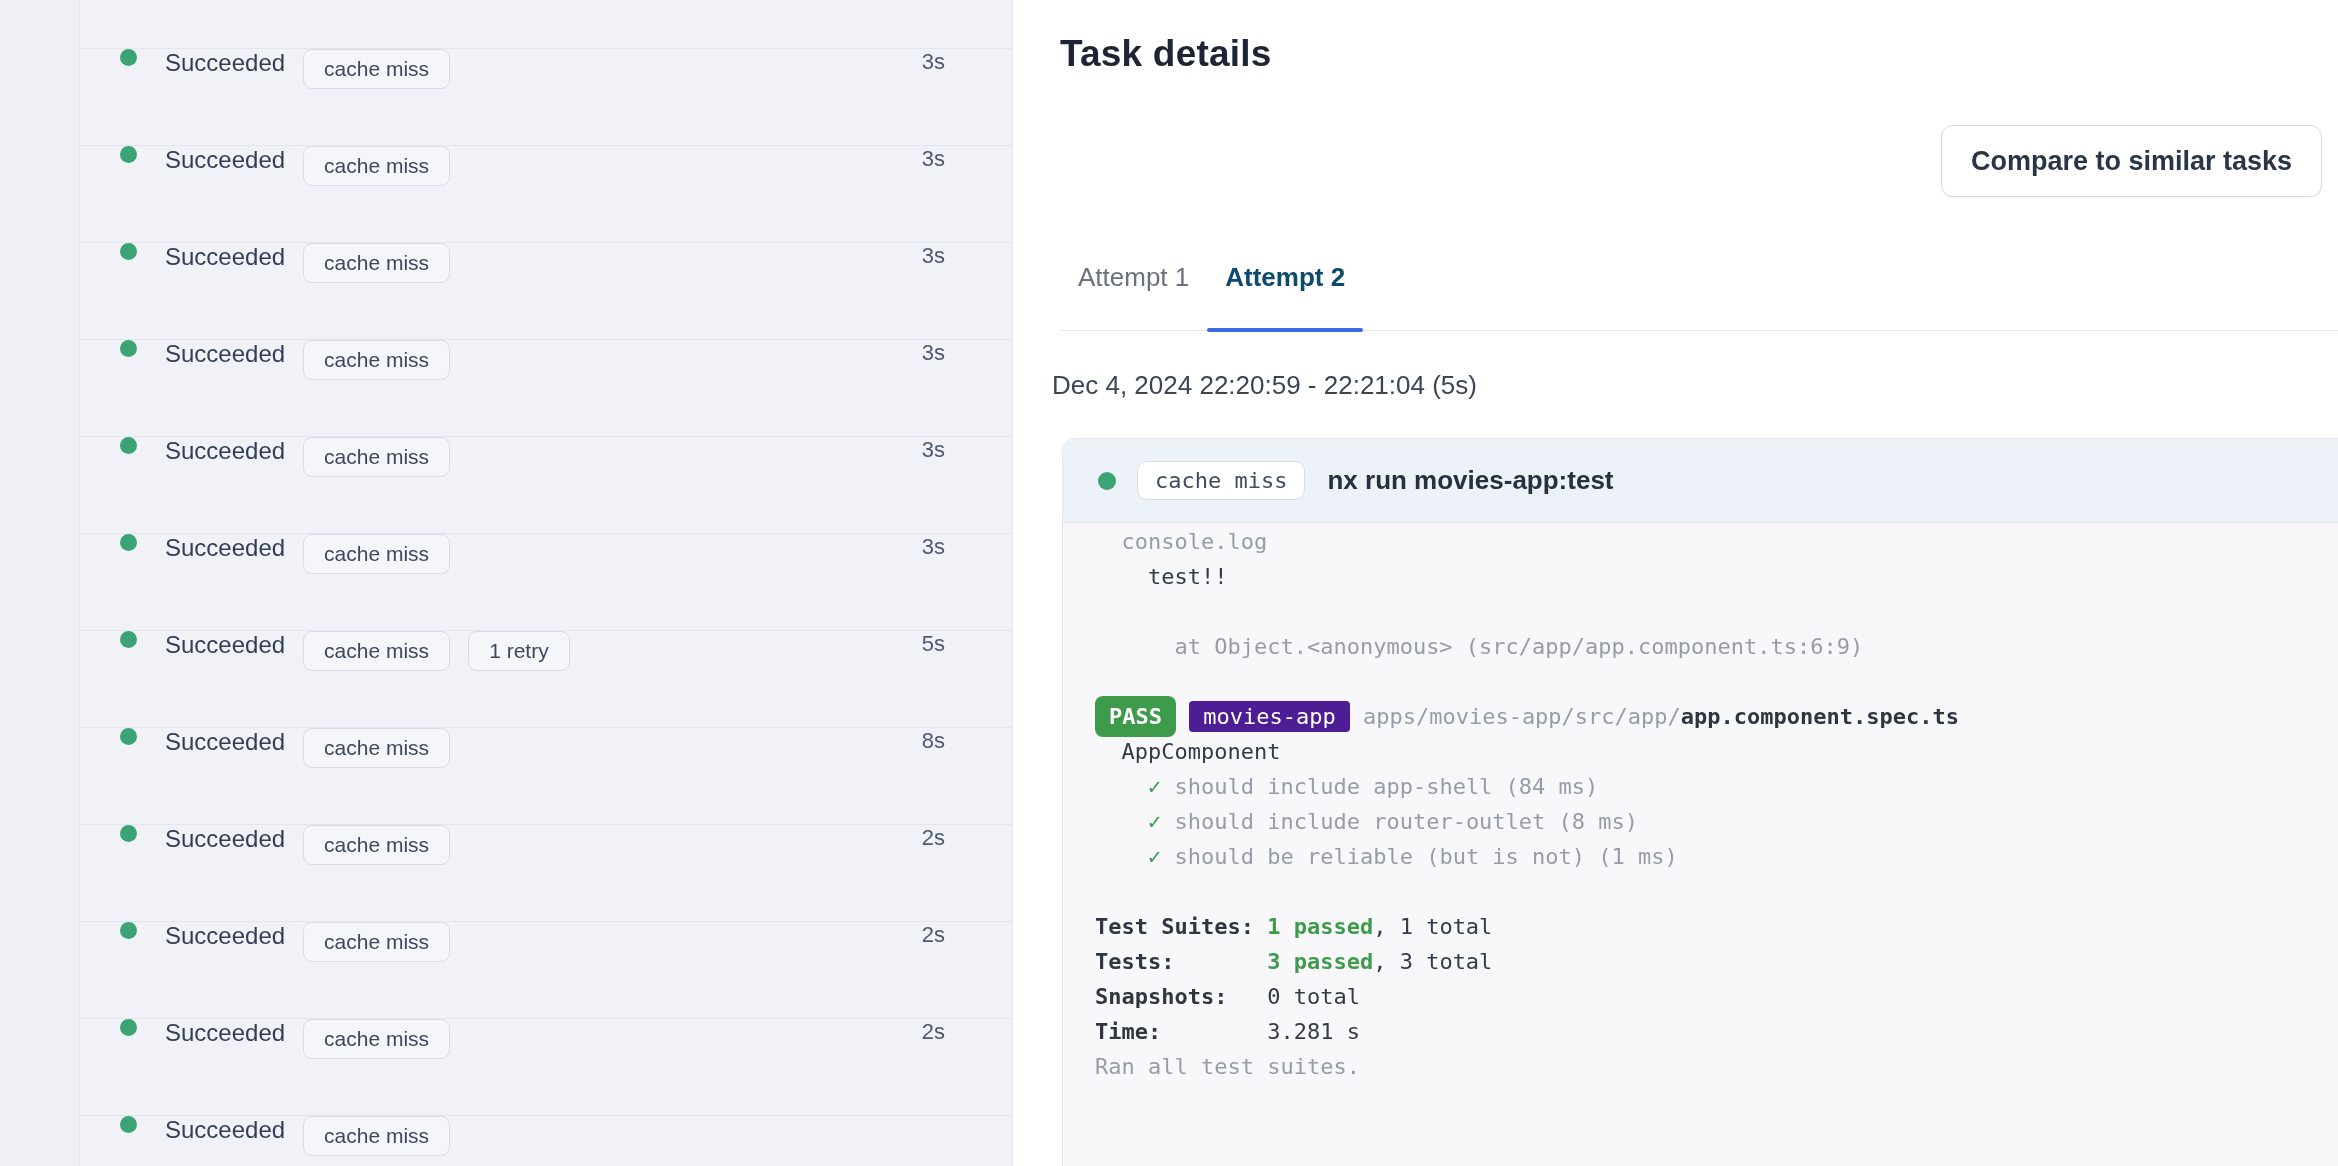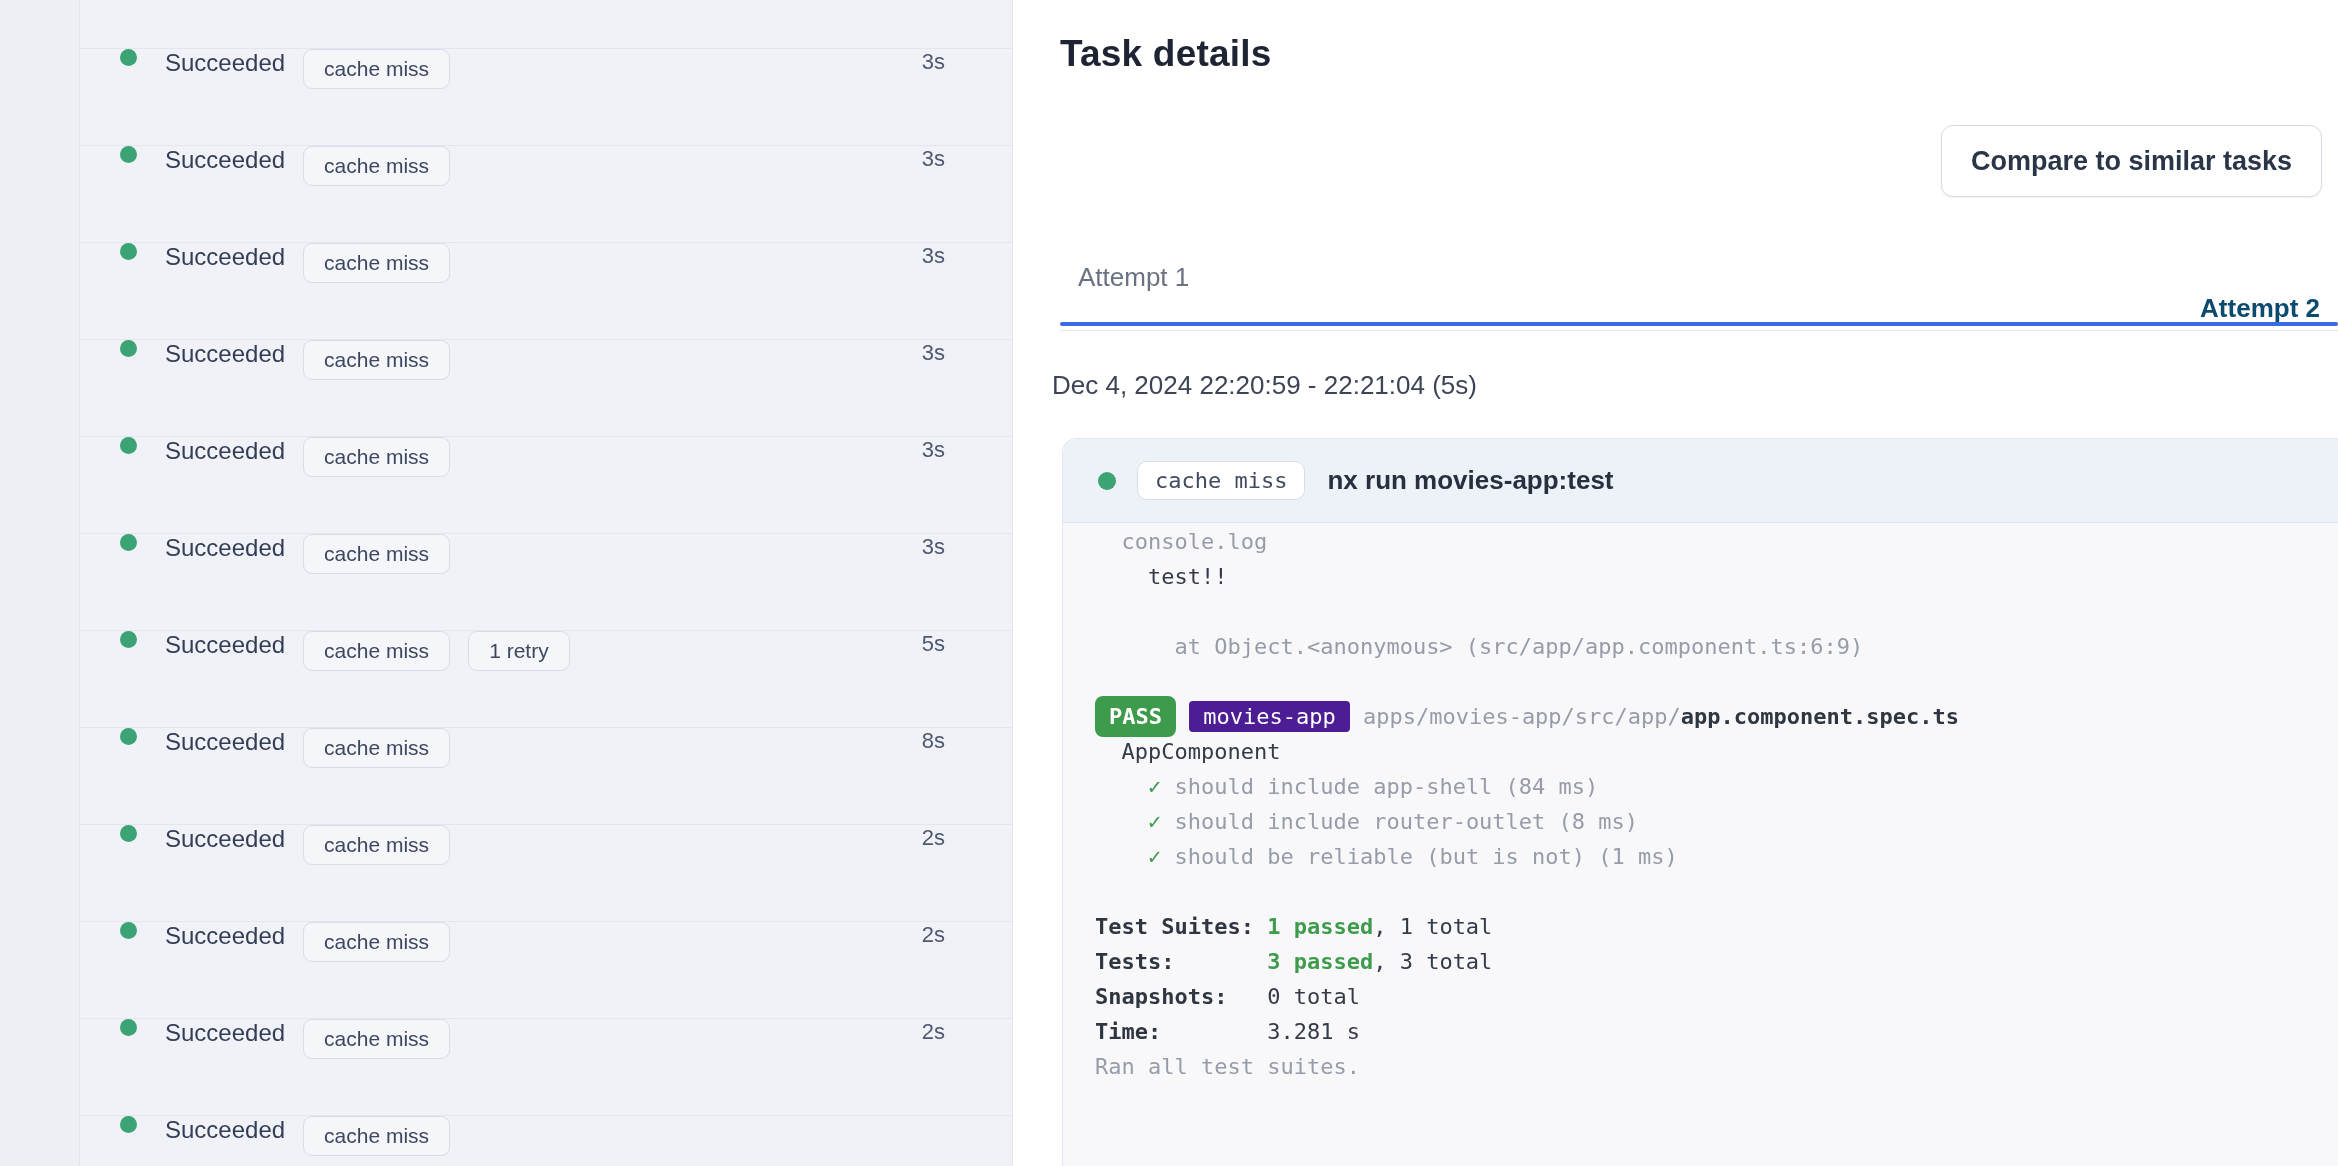--- a/index.html
+++ b/index.html
@@ -38,21 +38,21 @@
   .compare-btn{
     position:absolute;left:928px;top:125px;height:72px;padding:0 29px;
     border-radius:12px;border:1px solid #d7dae2;background:#ffffff;
     font-family:"Liberation Sans",sans-serif;
     font-size:27px;font-weight:600;color:#2b3548;
     display:flex;align-items:center;box-shadow:0 1px 2px rgba(16,24,40,.06);
     cursor:pointer;white-space:nowrap;
   }
   .tabs-bar{
     position:absolute;left:47px;right:0;top:262px;height:68px;
-    border-bottom:1px solid #e6e8ef;display:flex;flex-direction:column;
+    border-bottom:1px solid #e6e8ef;display:flex;
   }
   .tab{
     position:relative;padding:0 18px;font-size:26px;font-weight:500;
     color:#6a7181;cursor:pointer;white-space:nowrap;
   }
   .tab.active{color:#0c4a6e;font-weight:600;text-align:right;}
   .tab.active::after{
     content:"";position:absolute;left:0;right:0;bottom:-2px;height:4px;
     background:#3b6be3;border-radius:2px;
   }

